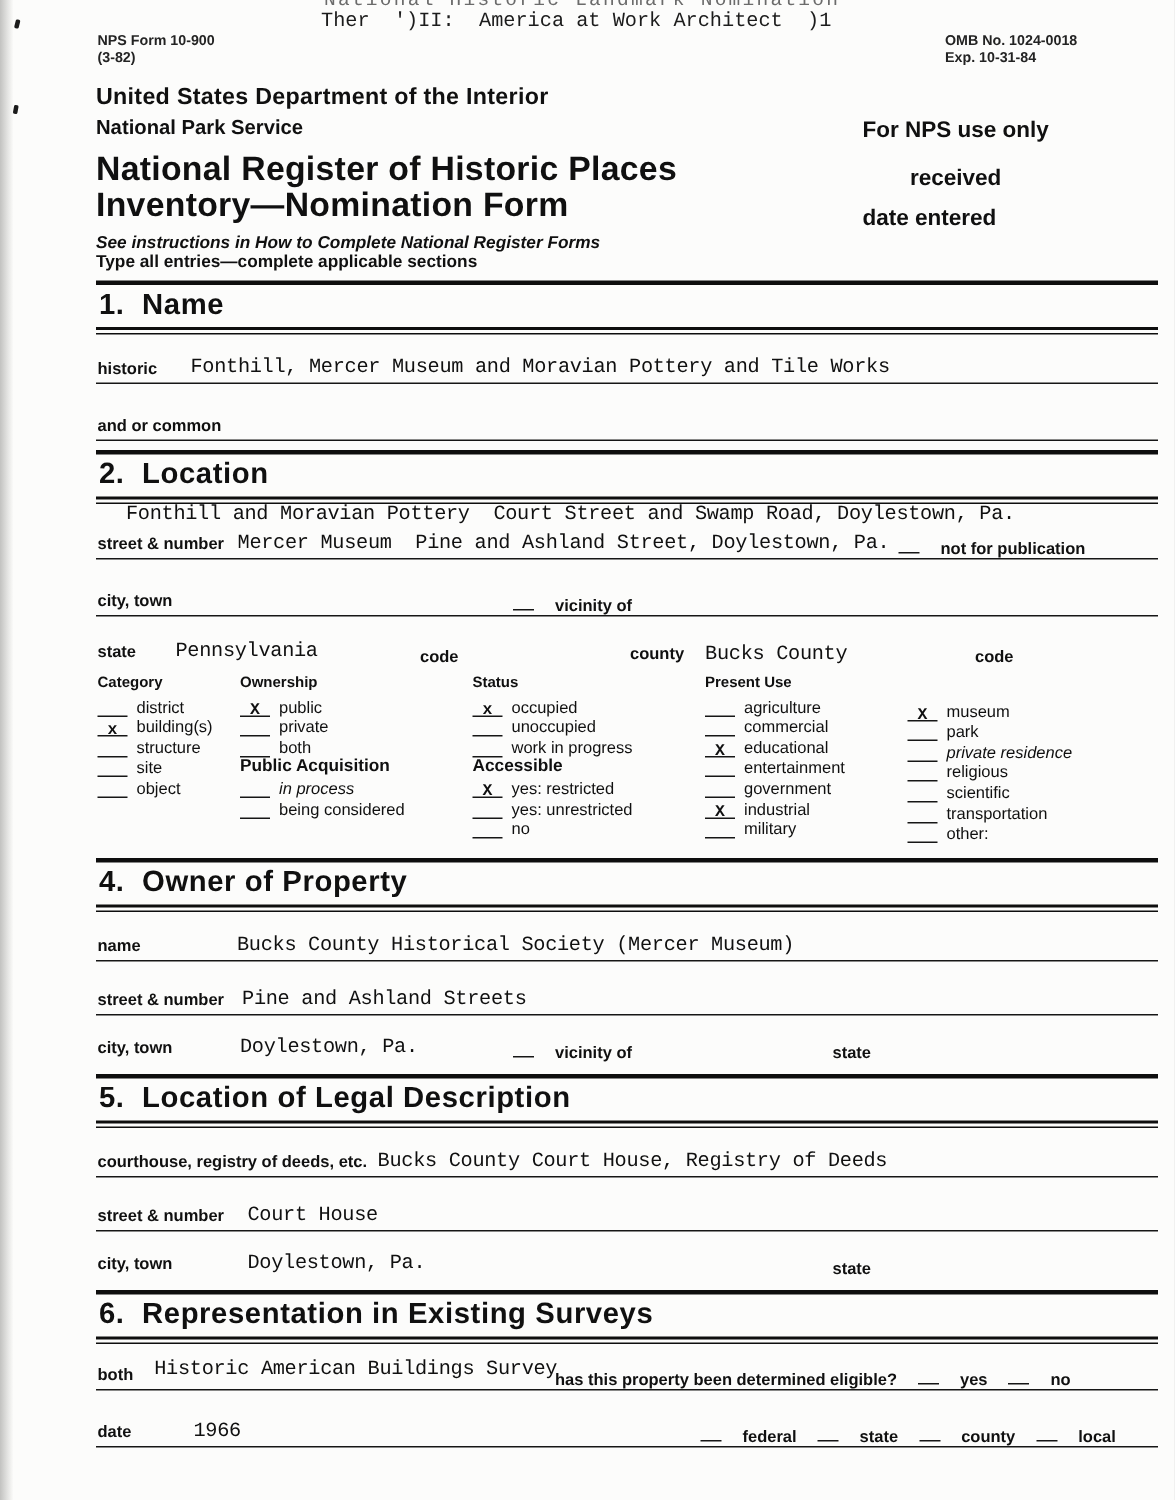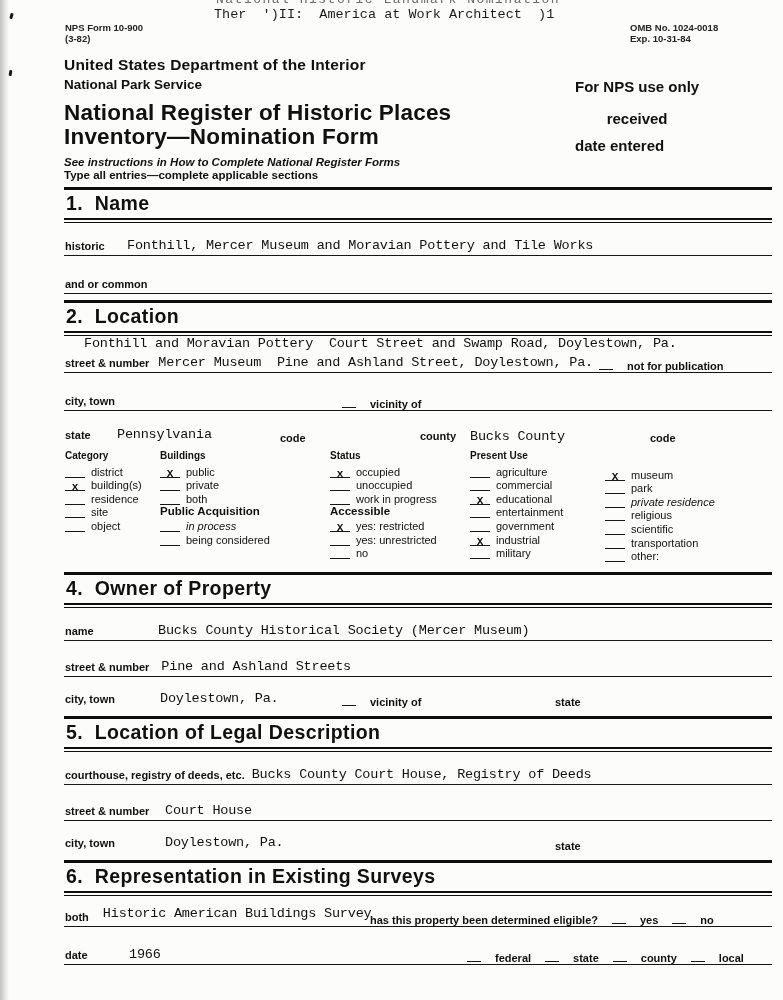--- a/index.html
+++ b/index.html
@@ -40,21 +40,21 @@
   .nob{border-bottom:none;}
   .flabel{font-size:11px;font-weight:bold;white-space:pre;flex:none;}
   .fvalue{font-size:13.5px;white-space:pre;letter-spacing:-.2px;}
   .ax{position:absolute;bottom:0;display:flex;align-items:baseline;gap:14px;}
   .blm{display:inline-block;width:14px;height:9px;border-bottom:1.6px solid #161616;flex:none;}
   .mt18{margin-top:18px;} .mt20{margin-top:20px;} .mt16{margin-top:16px;} .mt14{margin-top:14px;} .mt8{margin-top:8px;} .mt4{margin-top:4px;}
   .typedline{padding-left:20px;font-size:13.5px;margin-top:3px;white-space:pre;letter-spacing:-.2px;}
   
   .clsgrid{position:relative;height:116px;margin-top:6px;margin-bottom:4px;}
   .ccol{position:absolute;top:0;}
-  .c1{left:1px;} .c2{left:96px;} .c3{left:266px;} .c4{left:406px;} .c5{left:541px;margin-top:17px;}
+  .c1{left:1px;} .c2{left:96px;} .c3{left:251px;} .c4{left:406px;} .c5{left:541px;margin-top:17px;}
   .chead{font-weight:bold;font-size:10px;height:14px;}
   .csub{font-weight:bold;font-size:11.5px;height:13.6px;}
   .citem{display:flex;align-items:flex-end;height:13.6px;font-size:11px;}
   .blank{display:inline-block;width:20px;text-align:center;border-bottom:1.5px solid #161616;
          height:9px;margin-right:6px;flex:none;}
   .mark{font-family:"Liberation Mono","DejaVu Sans Mono",monospace;font-size:11px;font-weight:bold;
         position:relative;top:-1px;}
   .cl{white-space:nowrap;}
   .i{font-style:italic;}
   .raised{position:relative;top:-3px;}
@@ -143,33 +143,33 @@
       <div class="citem">
           <span class="blank"><span class="mark"></span></span>
           <span class="cl">district</span>
         </div>
       <div class="citem">
           <span class="blank"><span class="mark">x</span></span>
           <span class="cl">building(s)</span>
         </div>
       <div class="citem">
           <span class="blank"><span class="mark"></span></span>
-          <span class="cl">residence</span>
+          <span class="cl">structure</span>
         </div>
       <div class="citem">
           <span class="blank"><span class="mark"></span></span>
           <span class="cl">site</span>
         </div>
       <div class="citem">
           <span class="blank"><span class="mark"></span></span>
           <span class="cl">object</span>
         </div>
     </div>
     <div class="ccol c2">
-      <div class="chead">Buildings</div>
+      <div class="chead">Ownership</div>
       <div class="citem">
           <span class="blank"><span class="mark">X</span></span>
           <span class="cl">public</span>
         </div>
       <div class="citem">
           <span class="blank"><span class="mark"></span></span>
           <span class="cl">private</span>
         </div>
       <div class="citem">
           <span class="blank"><span class="mark"></span></span>

